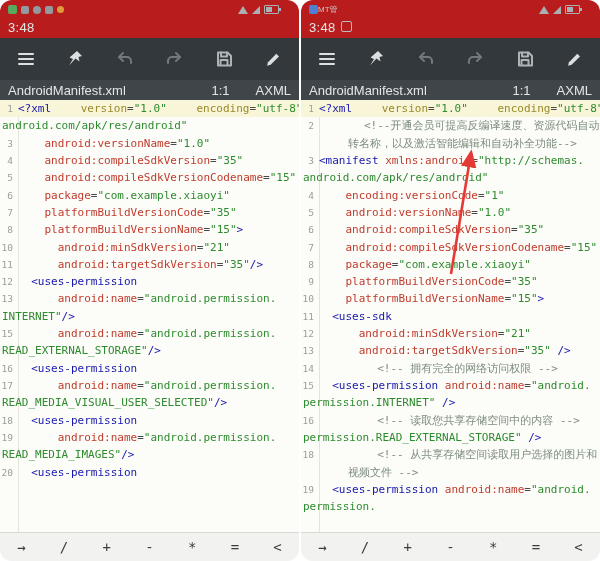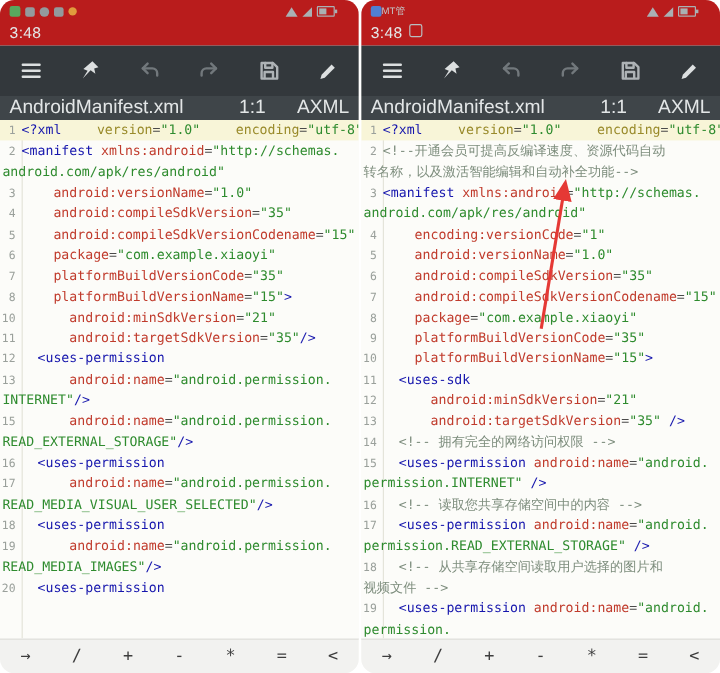--- a/index.html
+++ b/index.html
@@ -35,35 +35,35 @@
   .toolbar{height:42px;background:#33383c;flex:0 0 auto;display:flex;align-items:center;
            justify-content:space-between;padding:0 14px;box-sizing:border-box;}
   .tb-btn{background:none;border:none;padding:2px;margin:0;cursor:pointer;display:flex;align-items:center;}
   .tb-btn svg{width:20px;height:20px;}
   .tb-btn .stroke{stroke:#dcdfe0;fill:none;stroke-width:2;stroke-linecap:round;stroke-linejoin:round;}
   .tb-btn .fill{fill:#dcdfe0;}
   .tb-btn.dim .stroke{stroke:#72787c;}
   .tb-btn.mid .stroke{stroke:#aeb3b6;}
   
   .filebar{height:20px;background:#3f4549;flex:0 0 auto;display:flex;align-items:center;
-           padding:0 8px;box-sizing:border-box;color:#e3e6e7;font-size:16px;}
+           padding:0 8px;box-sizing:border-box;color:#e3e6e7;font-size:13px;}
   .filebar .fpos{margin-left:auto;display:flex;gap:26px;}
   
   .editor{flex:1 1 auto;background:#fcfcf9;overflow:hidden;position:relative;
           font-family:"DejaVu Sans Mono",monospace;font-size:11px;}
   .editor::before{content:"";position:absolute;left:18px;top:0;bottom:0;width:1px;background:#e4e4da;}
   .row{height:17.32px;line-height:17.32px;white-space:pre;position:relative;}
   .row.hl{background:#f8f5d8;}
   .ln{display:inline-block;width:13px;text-align:right;margin-right:5px;
       font-size:9.5px;color:#9aa09b;}
   .row.cont{padding-left:2px;}
   .tk-t{color:#1616ad;}
   .tk-a{color:#c03b2c;}
   .tk-v{color:#2e8b2e;}
-  .tk-c{color:#7d8d7d;}
+  .tk-c{color:#7d8d7d;padding-left:45px;}
   .tk-p{color:#998a2a;margin-left:23px;}
   .tk-x{color:#4a4a4a;}
   
   .symbolbar{height:28px;background:#f2f2f0;border-top:1px solid #d9d9d4;flex:0 0 auto;
              display:flex;align-items:center;justify-content:space-around;
              font-family:"DejaVu Sans Mono",monospace;font-size:14px;color:#3d3d3d;}
   .sym{cursor:pointer;padding:0 6px;}
   
   .arrow-overlay{position:absolute;inset:0;width:100%;height:100%;pointer-events:none;z-index:5;}
 </style>
@@ -134,21 +134,20 @@
     <div class="filebar">
       <span>AndroidManifest.xml</span>
       <span class="fpos">
         <span>1:1</span>
         <span>AXML</span>
       </span>
     </div>
 
     <div class="editor" id="editor-l">
         <div class="row hl"><span class="ln">1</span><span class="tk-t">&lt;?xml </span><span class="tk-p">version</span><span class="tk-x">=</span><span class="tk-v">"1.0"</span><span class="tk-x"> </span><span class="tk-p">encoding</span><span class="tk-x">=</span><span class="tk-v">"utf-8"</span><span class="tk-t">?&gt;</span></div>
-        <div class="row"><span class="ln">2</span><span class="tk-t">&lt;manifest </span><span class="tk-a">xmlns:android</span><span class="tk-x">=</span><span class="tk-v">"http://schemas.</span></div>
         <div class="row cont"><span class="tk-v">android.com/apk/res/android"</span></div>
         <div class="row"><span class="ln">3</span><span class="tk-x">    </span><span class="tk-a">android:versionName</span><span class="tk-x">=</span><span class="tk-v">"1.0"</span></div>
         <div class="row"><span class="ln">4</span><span class="tk-x">    </span><span class="tk-a">android:compileSdkVersion</span><span class="tk-x">=</span><span class="tk-v">"35"</span></div>
         <div class="row"><span class="ln">5</span><span class="tk-x">    </span><span class="tk-a">android:compileSdkVersionCodename</span><span class="tk-x">=</span><span class="tk-v">"15"</span></div>
         <div class="row"><span class="ln">6</span><span class="tk-x">    </span><span class="tk-a">package</span><span class="tk-x">=</span><span class="tk-v">"com.example.xiaoyi"</span></div>
         <div class="row"><span class="ln">7</span><span class="tk-x">    </span><span class="tk-a">platformBuildVersionCode</span><span class="tk-x">=</span><span class="tk-v">"35"</span></div>
         <div class="row"><span class="ln">8</span><span class="tk-x">    </span><span class="tk-a">platformBuildVersionName</span><span class="tk-x">=</span><span class="tk-v">"15"</span><span class="tk-t">&gt;</span></div>
         <div class="row"><span class="ln">10</span><span class="tk-x">      </span><span class="tk-a">android:minSdkVersion</span><span class="tk-x">=</span><span class="tk-v">"21"</span></div>
         <div class="row"><span class="ln">11</span><span class="tk-x">      </span><span class="tk-a">android:targetSdkVersion</span><span class="tk-x">=</span><span class="tk-v">"35"</span><span class="tk-t">/&gt;</span></div>
         <div class="row"><span class="ln">12</span><span class="tk-x">  </span><span class="tk-t">&lt;uses-permission</span></div>
@@ -253,21 +252,20 @@
         <div class="row"><span class="ln">8</span><span class="tk-x">    </span><span class="tk-a">package</span><span class="tk-x">=</span><span class="tk-v">"com.example.xiaoyi"</span></div>
         <div class="row"><span class="ln">9</span><span class="tk-x">    </span><span class="tk-a">platformBuildVersionCode</span><span class="tk-x">=</span><span class="tk-v">"35"</span></div>
         <div class="row"><span class="ln">10</span><span class="tk-x">    </span><span class="tk-a">platformBuildVersionName</span><span class="tk-x">=</span><span class="tk-v">"15"</span><span class="tk-t">&gt;</span></div>
         <div class="row"><span class="ln">11</span><span class="tk-x">  </span><span class="tk-t">&lt;uses-sdk</span></div>
         <div class="row"><span class="ln">12</span><span class="tk-x">      </span><span class="tk-a">android:minSdkVersion</span><span class="tk-x">=</span><span class="tk-v">"21"</span></div>
         <div class="row"><span class="ln">13</span><span class="tk-x">      </span><span class="tk-a">android:targetSdkVersion</span><span class="tk-x">=</span><span class="tk-v">"35"</span><span class="tk-x"> </span><span class="tk-t">/&gt;</span></div>
         <div class="row"><span class="ln">14</span><span class="tk-x">  </span><span class="tk-c">&lt;!-- 拥有完全的网络访问权限 --&gt;</span></div>
         <div class="row"><span class="ln">15</span><span class="tk-x">  </span><span class="tk-t">&lt;uses-permission </span><span class="tk-a">android:name</span><span class="tk-x">=</span><span class="tk-v">"android.</span></div>
         <div class="row cont"><span class="tk-v">permission.INTERNET"</span><span class="tk-x"> </span><span class="tk-t">/&gt;</span></div>
         <div class="row"><span class="ln">16</span><span class="tk-x">  </span><span class="tk-c">&lt;!-- 读取您共享存储空间中的内容 --&gt;</span></div>
-        <div class="row"><span class="ln">17</span><span class="tk-x">  </span><span class="tk-t">&lt;uses-permission </span><span class="tk-a">android:name</span><span class="tk-x">=</span><span class="tk-v">"android.</span></div>
         <div class="row cont"><span class="tk-v">permission.READ_EXTERNAL_STORAGE"</span><span class="tk-x"> </span><span class="tk-t">/&gt;</span></div>
         <div class="row"><span class="ln">18</span><span class="tk-x">  </span><span class="tk-c">&lt;!-- 从共享存储空间读取用户选择的图片和</span></div>
         <div class="row cont"><span class="tk-c">视频文件 --&gt;</span></div>
         <div class="row"><span class="ln">19</span><span class="tk-x">  </span><span class="tk-t">&lt;uses-permission </span><span class="tk-a">android:name</span><span class="tk-x">=</span><span class="tk-v">"android.</span></div>
         <div class="row cont"><span class="tk-v">permission.</span></div>
       </div>
 
     <div class="symbolbar" id="symbols-r">
         <span class="sym">→</span>
         <span class="sym">/</span>

